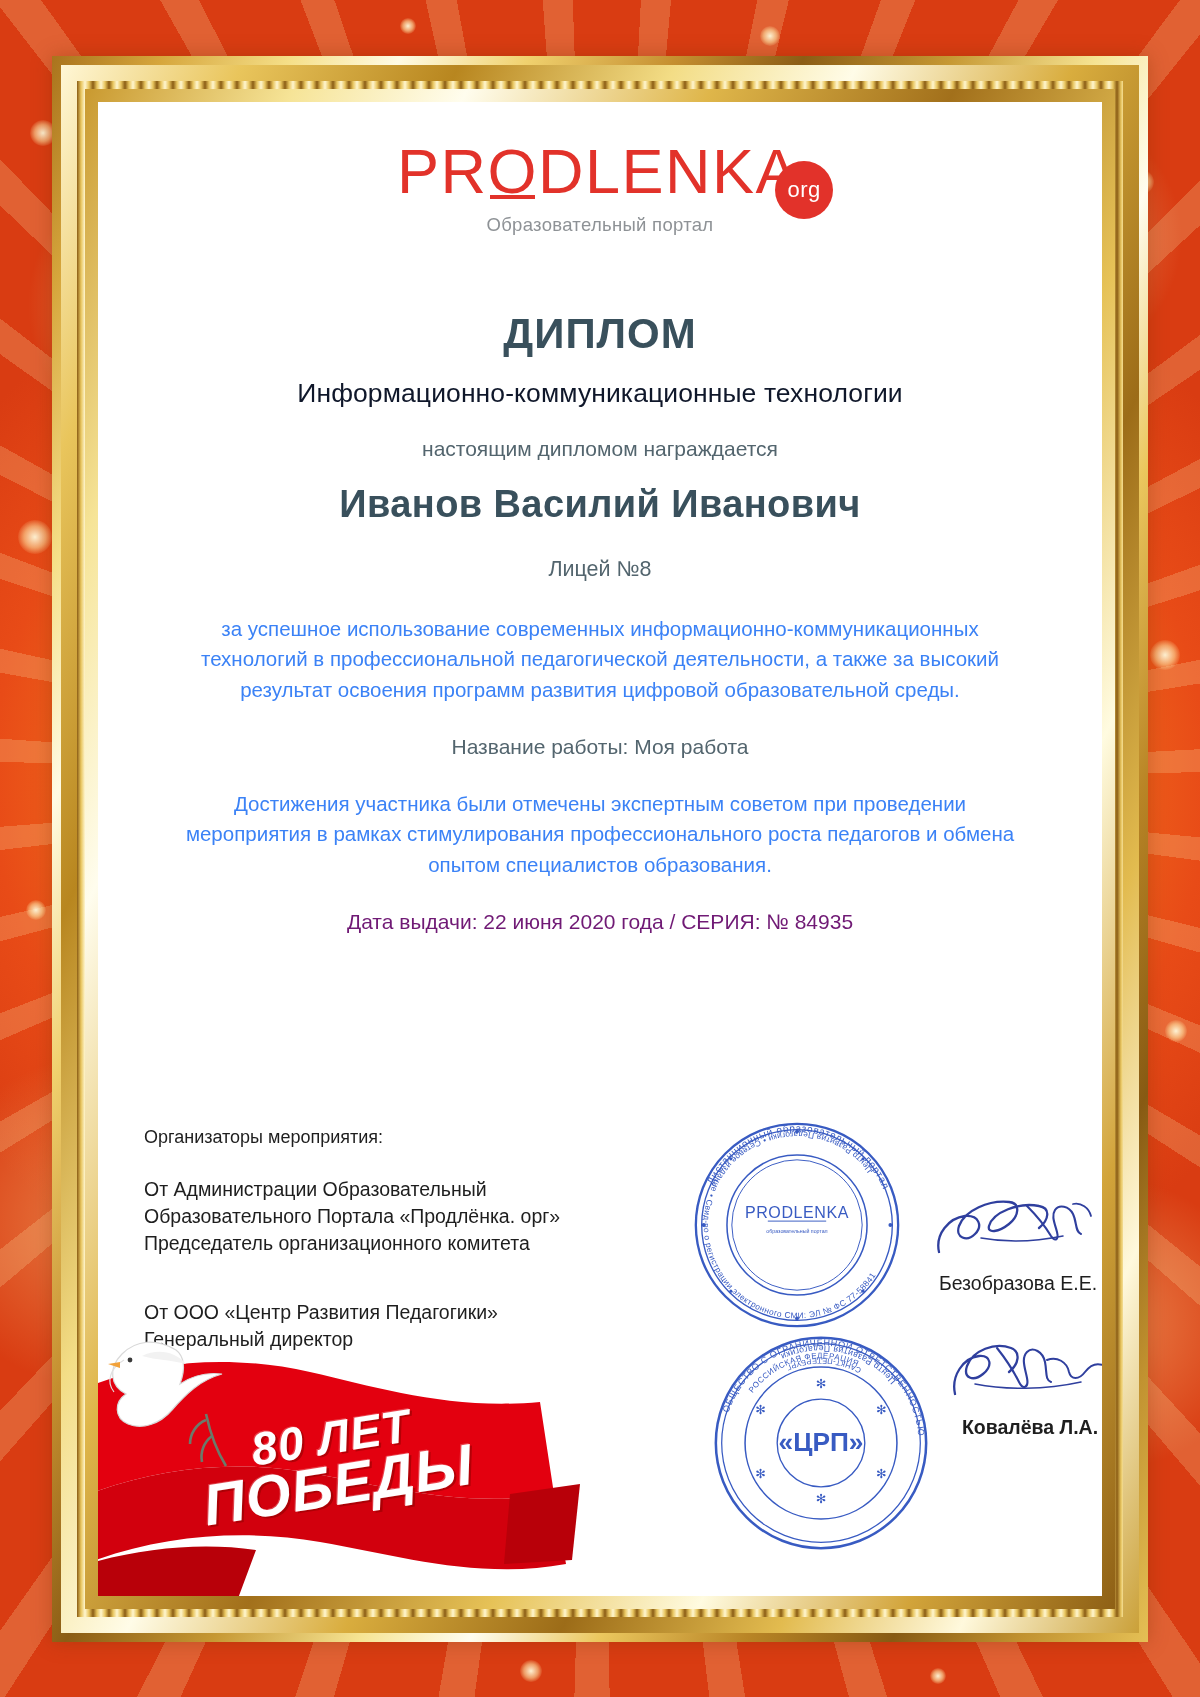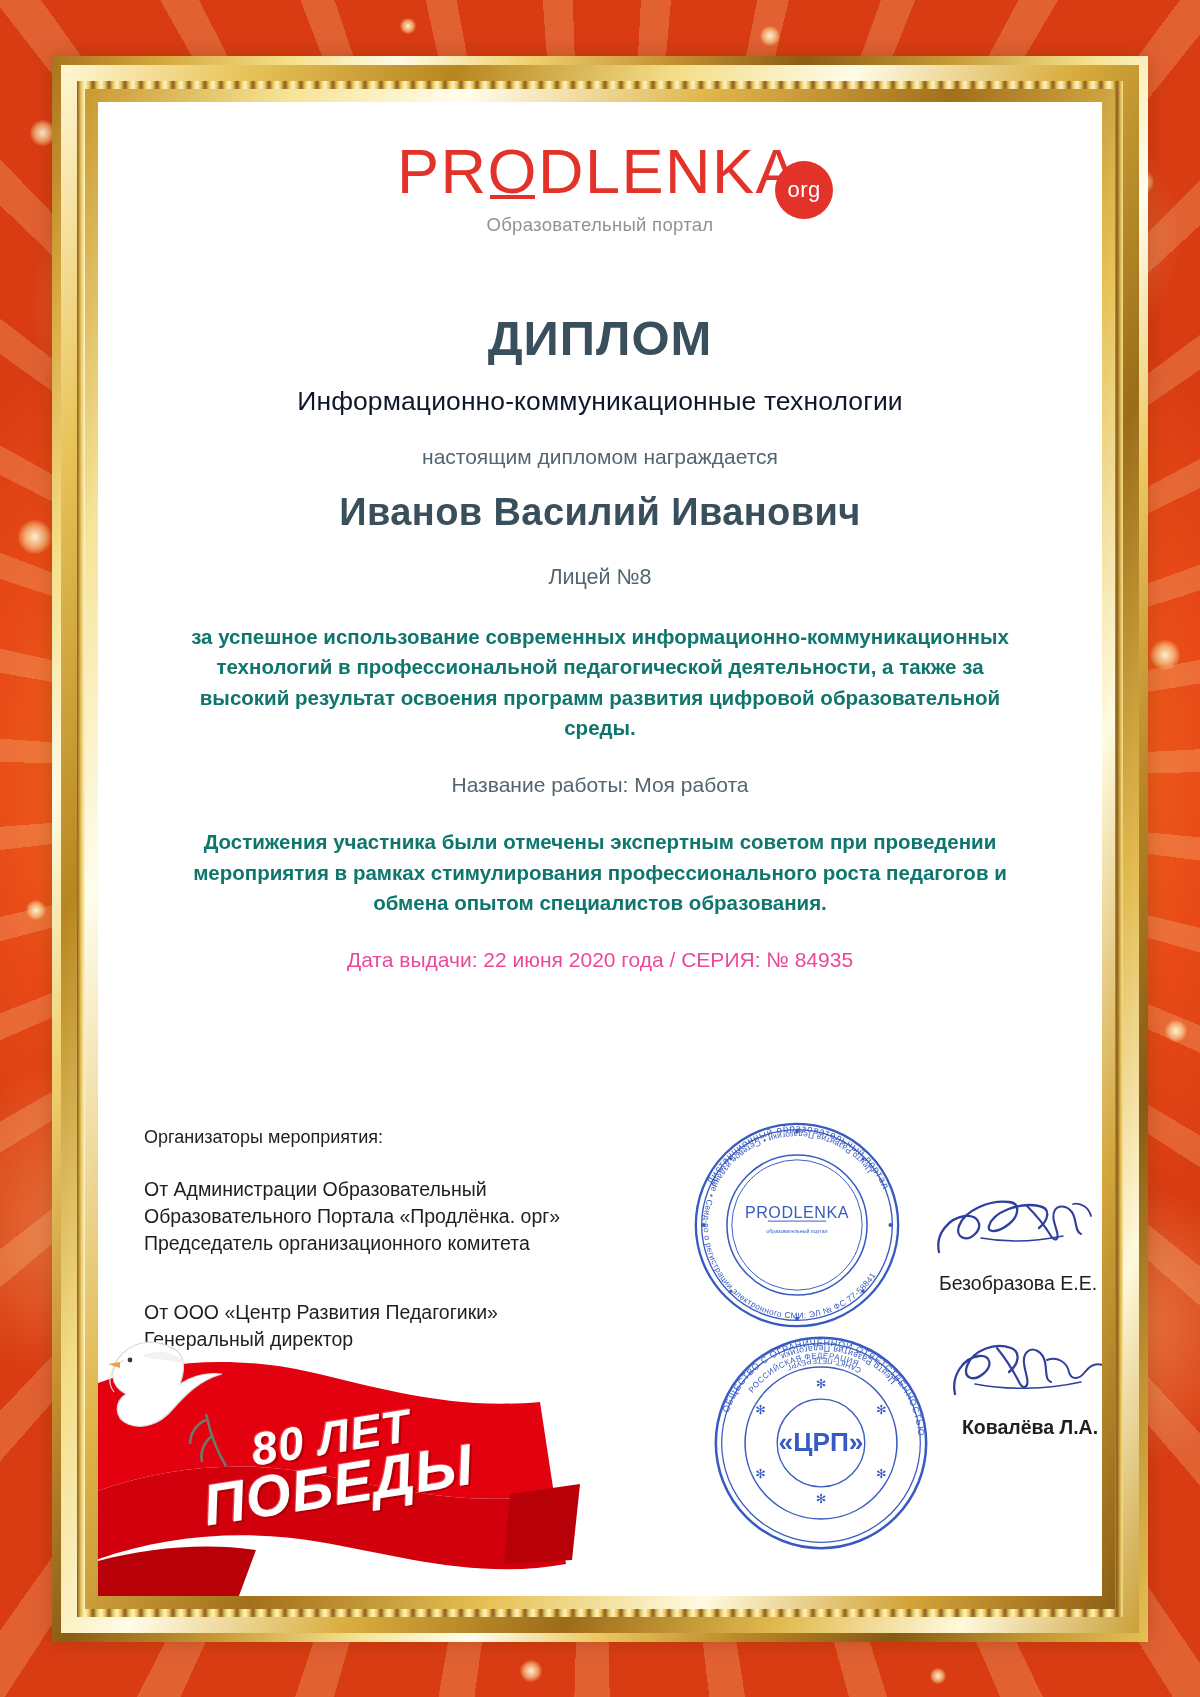--- a/index.html
+++ b/index.html
@@ -151,21 +151,21 @@
   }
 
   
   #content {
     position: absolute;
     top: 208px; left: 60px; right: 60px;
     text-align: center;
     color: #3c4d56;
   }
   .t-title {
-    font-size: 49px;
+    font-size: 42px;
     font-weight: bold;
     letter-spacing: 1px;
     color: #39505c;
     margin-bottom: 20px;
   }
   .t-subject {
     font-size: 26.5px;
     font-weight: normal;
     color: #0f172a;
     letter-spacing: 0.1px;
@@ -184,33 +184,32 @@
     margin-bottom: 31px;
   }
   .t-school {
     font-size: 21.5px;
     color: #53656e;
     margin-bottom: 32px;
   }
   .t-para {
     font-size: 20.5px;
     line-height: 1.48;
-    color: #0f766e;
+    color: #3b82f6;
     max-width: 830px;
     margin: 16px auto 30px;
-    font-weight: bold;
   }
   .t-work {
     font-size: 21px;
     color: #53656e;
     margin-bottom: 30px;
   }
   .t-date {
     font-size: 21px;
-    color: #ec4899;
+    color: #701a75;
     margin-top: 4px;
   }
 
   
   #org-block {
     position: absolute;
     left: 46px;
     top: 1025px;
     width: 480px;
     color: #1e1e1e;

